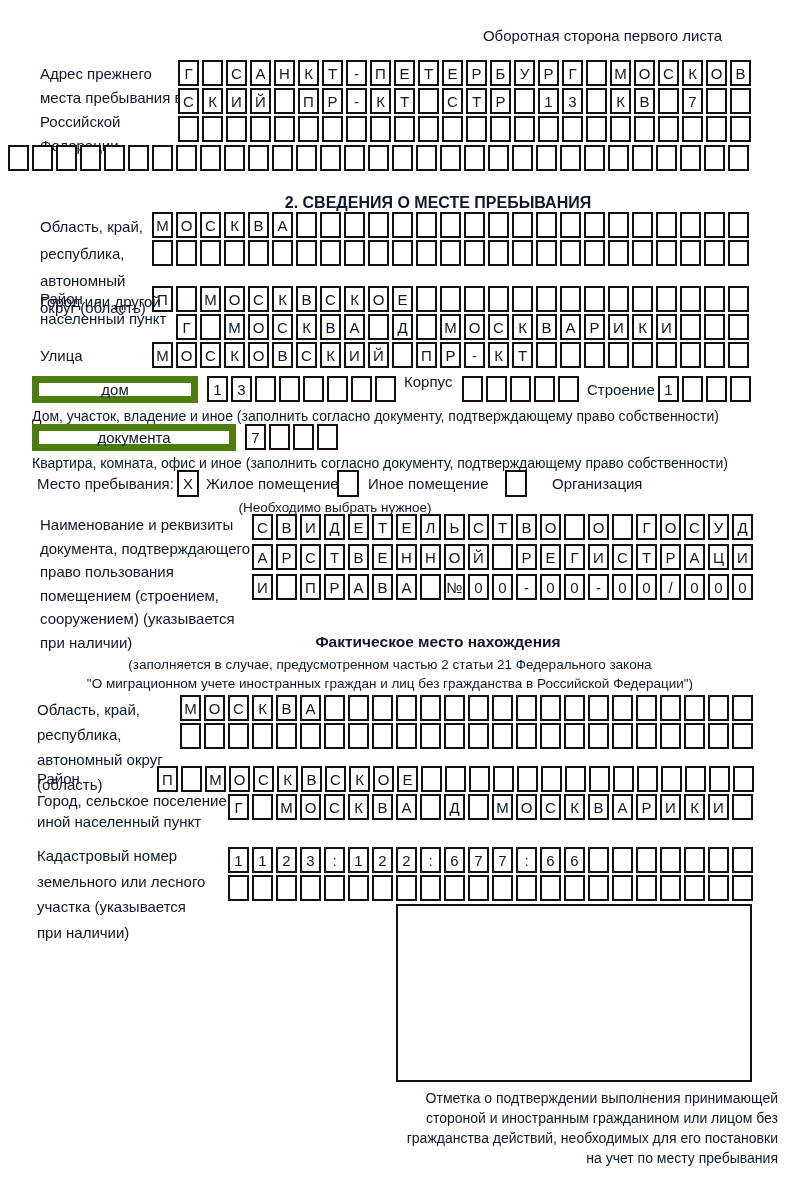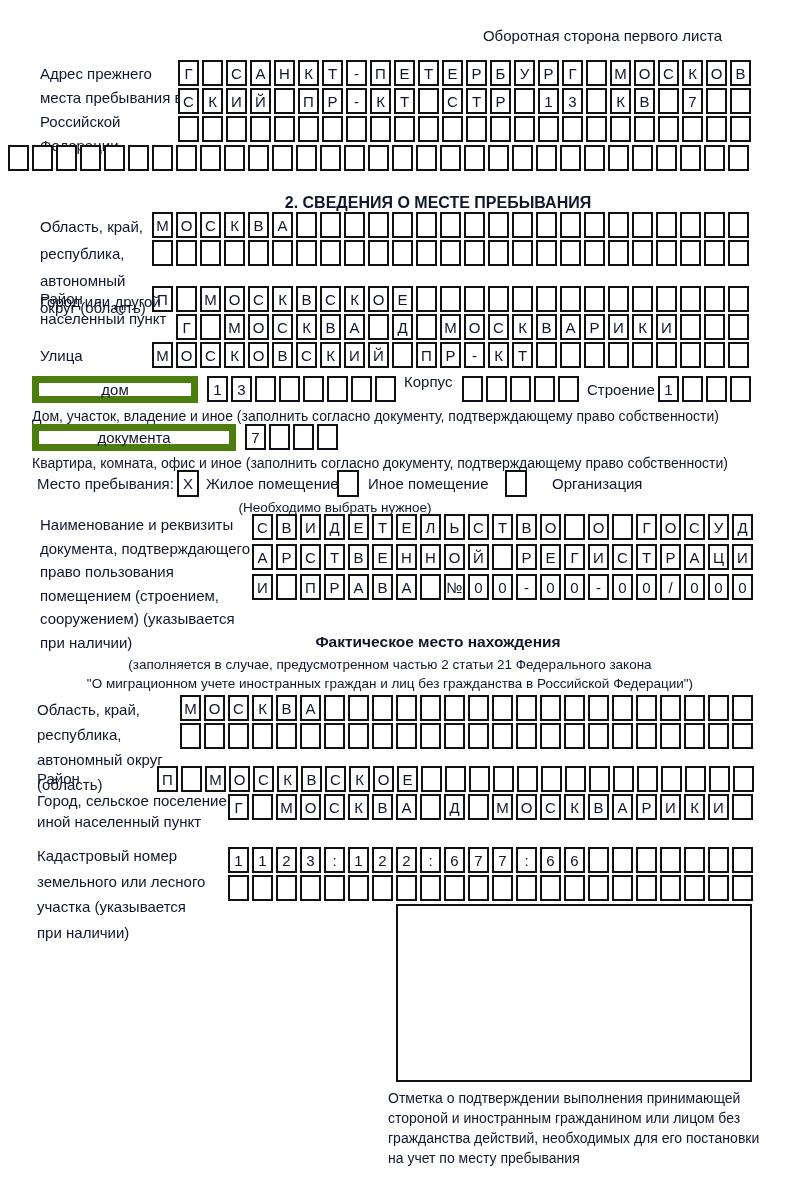--- a/index.html
+++ b/index.html
@@ -569,15 +569,15 @@
       <span class="cell"></span>
       <span class="cell"></span>
       <span class="cell"></span>
       <span class="cell"></span>
       <span class="cell"></span>
       <span class="cell"></span>
       <span class="cell"></span>
     </div>
 
   <div class="stamp-box" style="left:396px; top:904px; width:356px; height:178px;"></div>
-  <div class="note" style="left:388px; top:1088px; width:390px; text-align:left; font-size:14px; line-height:20px;">Отметка о подтверждении выполнения принимающей стороной и иностранным гражданином или лицом без гражданства действий, необходимых для его постановки на учет по месту пребывания</div>
+  <div class="note" style="left:388px; top:1088px; width:390px; text-align:right; font-size:14px; line-height:20px;">Отметка о подтверждении выполнения принимающей стороной и иностранным гражданином или лицом без гражданства действий, необходимых для его постановки на учет по месту пребывания</div>
 
 </div>
 
 </body></html>

